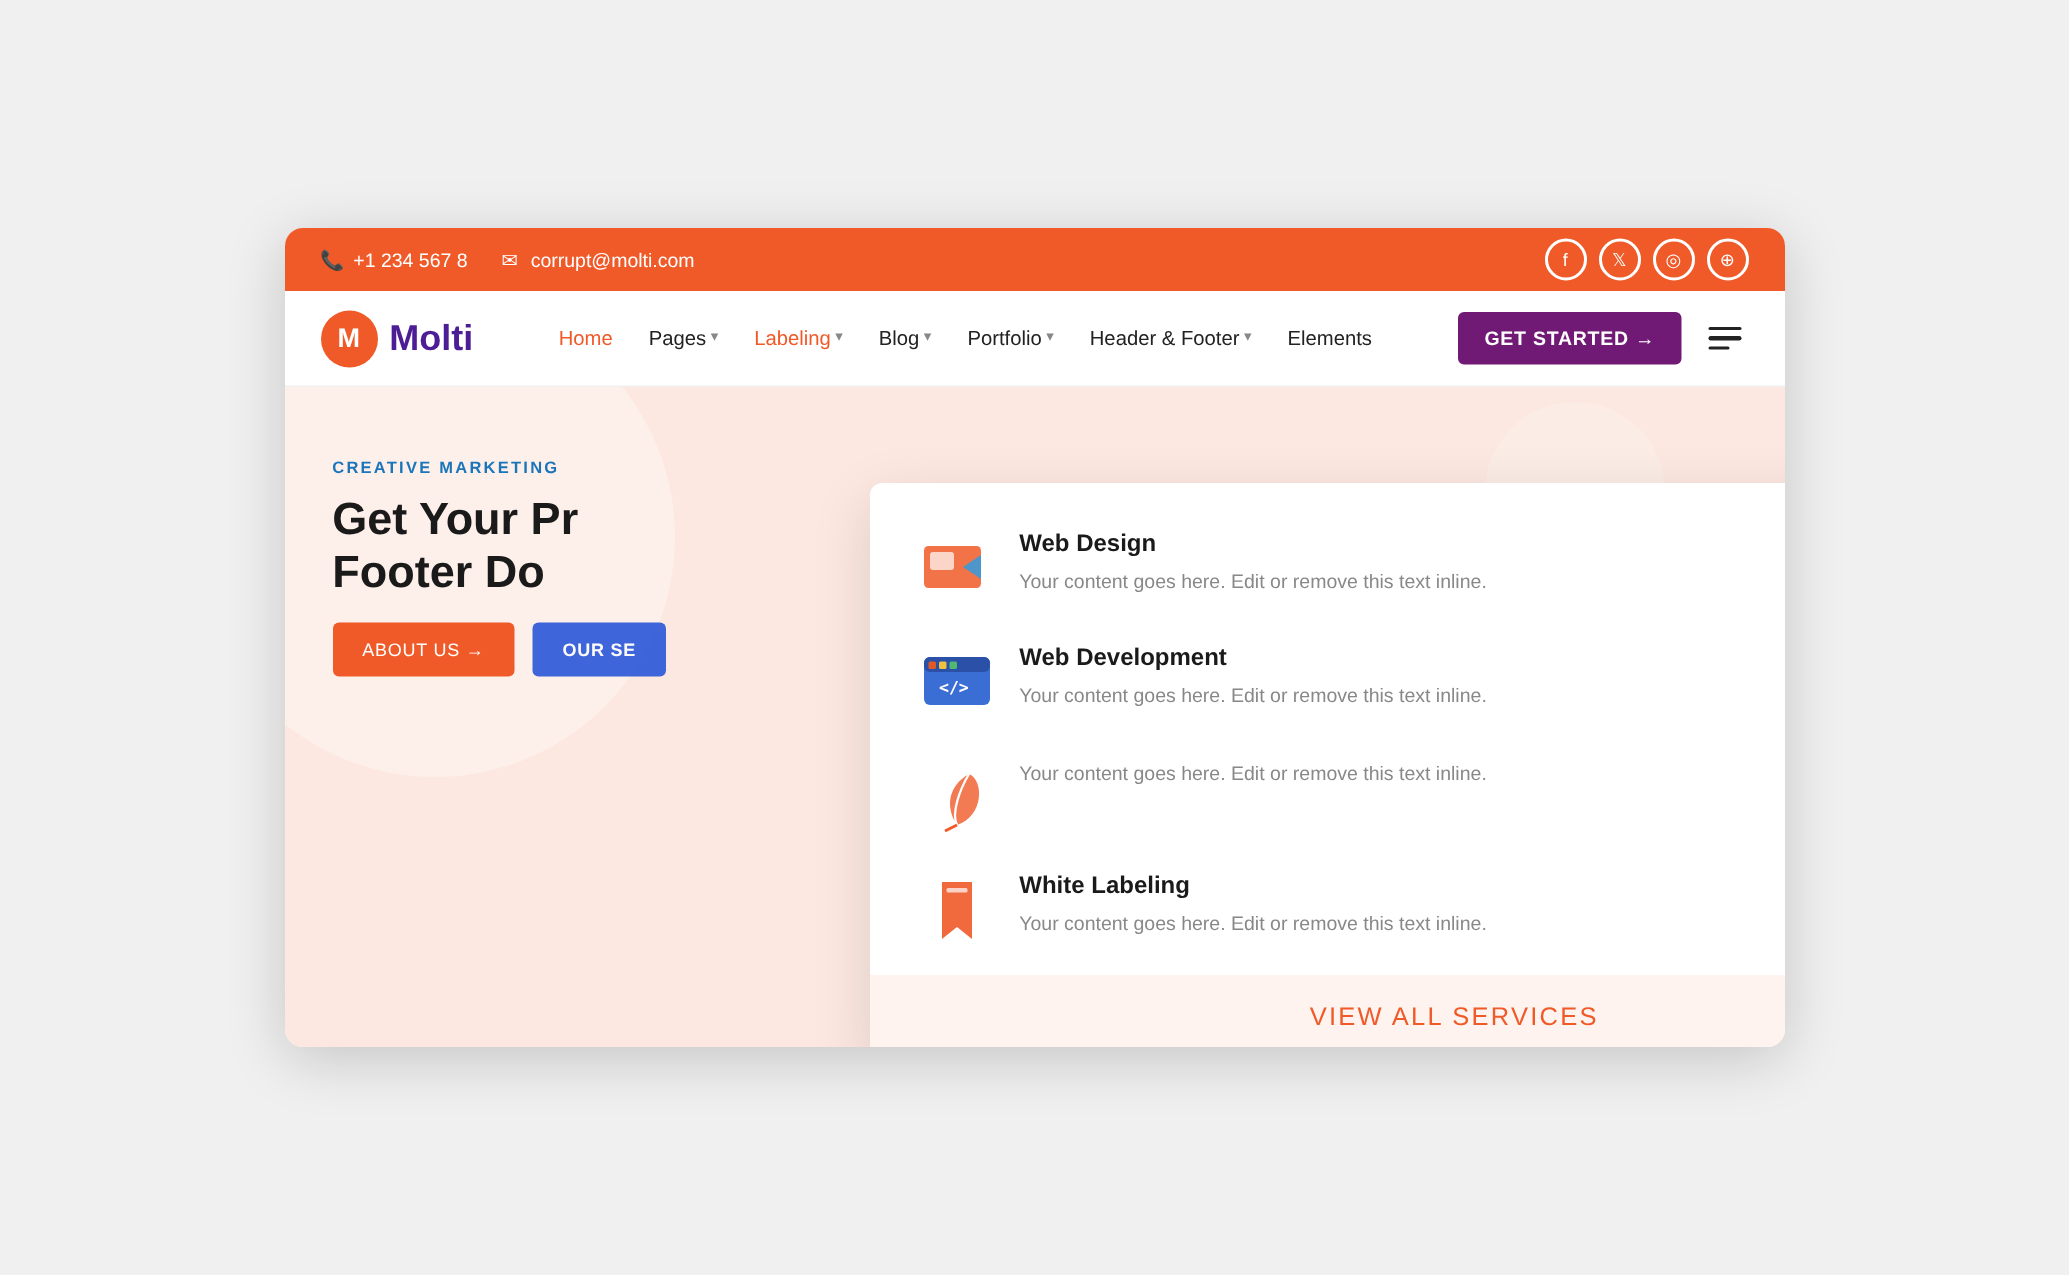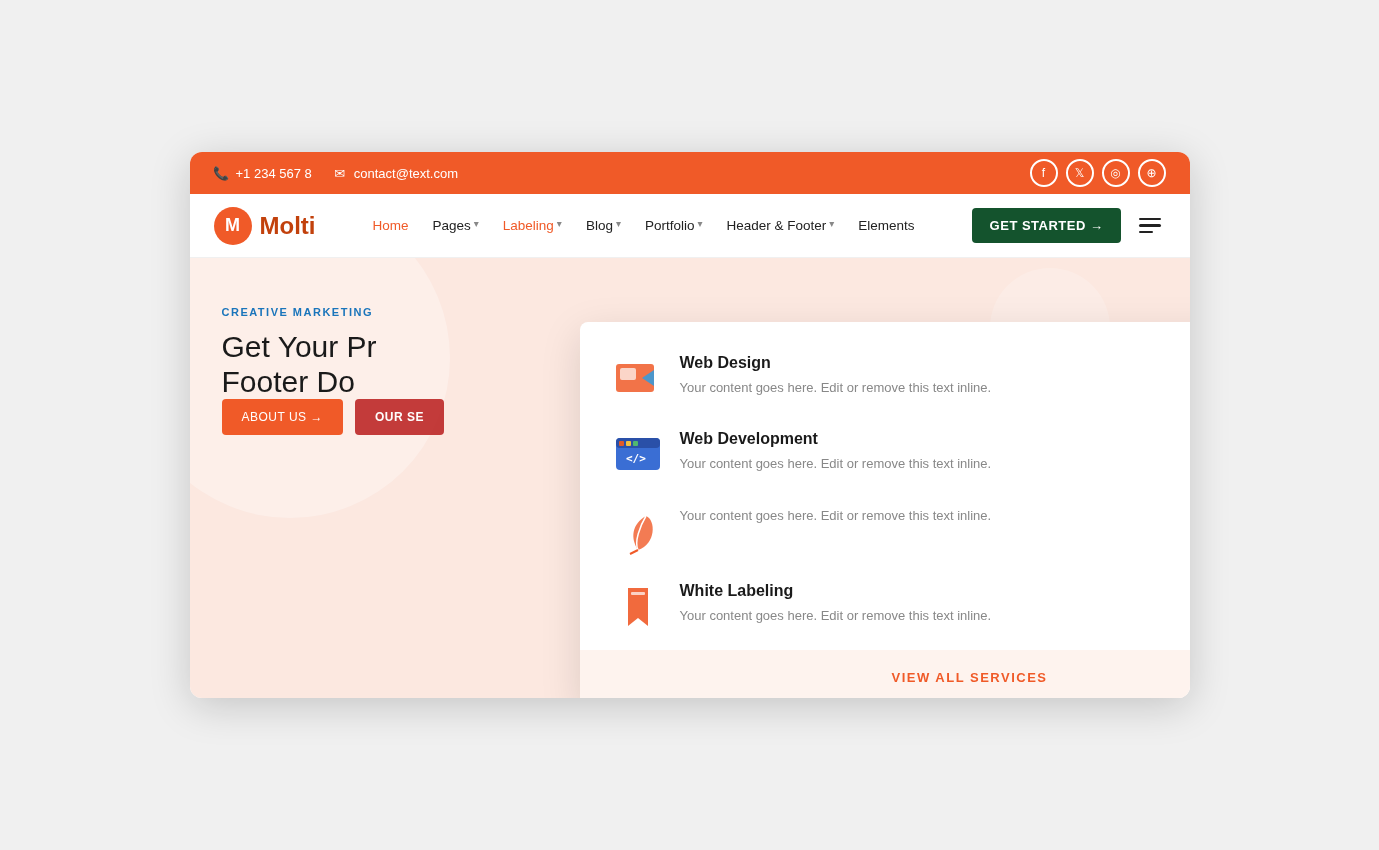--- a/index.html
+++ b/index.html
@@ -91,21 +91,21 @@
       display: flex;
       align-items: center;
       justify-content: center;
       color: #fff;
       font-weight: 900;
       font-size: 18px;
     }
     .logo-text {
       font-size: 24px;
       font-weight: 800;
-      color: #c2410c;
+      color: #4c1d95;
     }
     .navbar-nav {
       display: flex;
       align-items: center;
       gap: 4px;
     }
     .nav-item {
       display: flex;
       align-items: flex-start;
       gap: 3px;
@@ -124,21 +124,21 @@
     .nav-item .chevron {
       font-size: 10px;
       color: #888;
     }
     .navbar-right {
       display: flex;
       align-items: center;
       gap: 14px;
     }
     .get-started-btn {
-      background: #14532d;
+      background: #701a75;
       color: #fff;
       border: none;
       border-radius: 4px;
       padding: 10px 18px;
       font-size: 13px;
       font-weight: 700;
       cursor: pointer;
       letter-spacing: 0.5px;
       white-space: nowrap;
     }
@@ -199,23 +199,24 @@
     .hero-tag {
       color: #1a75bb;
       font-size: 11px;
       font-weight: 700;
       letter-spacing: 1.5px;
       text-transform: uppercase;
       margin-bottom: 12px;
     }
     .hero-title {
       font-size: 30px;
-      font-weight: 400;
+      font-weight: 700;
       color: #1a1a1a;
       line-height: 1.15;
+      margin-bottom: 16px;
     }
     .hero-desc {
       font-size: 13px;
       color: #555;
       line-height: 1.6;
       margin-bottom: 28px;
     }
     .hero-buttons {
       display: flex;
       gap: 12px;
@@ -225,21 +226,21 @@
       color: #fff;
       border: none;
       border-radius: 4px;
       padding: 11px 20px;
       font-size: 12px;
       font-weight: 400;
       cursor: pointer;
       letter-spacing: 0.5px;
     }
     .btn-secondary {
-      background: #b91c1c;
+      background: #1d4ed8;
       color: #fff;
       border: none;
       border-radius: 4px;
       padding: 11px 20px;
       font-size: 12px;
       font-weight: 700;
       cursor: pointer;
       letter-spacing: 0.5px;
       opacity: 0.85;
     }
@@ -296,41 +297,41 @@
 
     .view-all-bar {
       background: #fef3ee;
       margin: 0 -32px;
       padding: 18px 32px;
       text-align: center;
       border-radius: 0 0 8px 8px;
     }
     .view-all-text {
       color: #f05a28;
-      font-size: 13px;
-      font-weight: 700;
+      font-size: 17px;
+      font-weight: 400;
       letter-spacing: 1.5px;
       text-transform: uppercase;
       cursor: pointer;
     }
   </style>
 </head>
 <body>
 
 <div class="browser-window">
 
   <div class="topbar">
     <div class="topbar-left">
       <div class="topbar-contact">
         <span class="icon">📞</span>
         <span>+1 234 567 8</span>
       </div>
       <div class="topbar-contact">
         <span class="icon">✉</span>
-        <span>contact@text.com</span>
+        <span>corrupt@molti.com</span>
       </div>
     </div>
     <div class="topbar-right">
       <div class="social-icon">f</div>
       <div class="social-icon">𝕏</div>
       <div class="social-icon">◎</div>
       <div class="social-icon">⊕</div>
     </div>
   </div>
 

